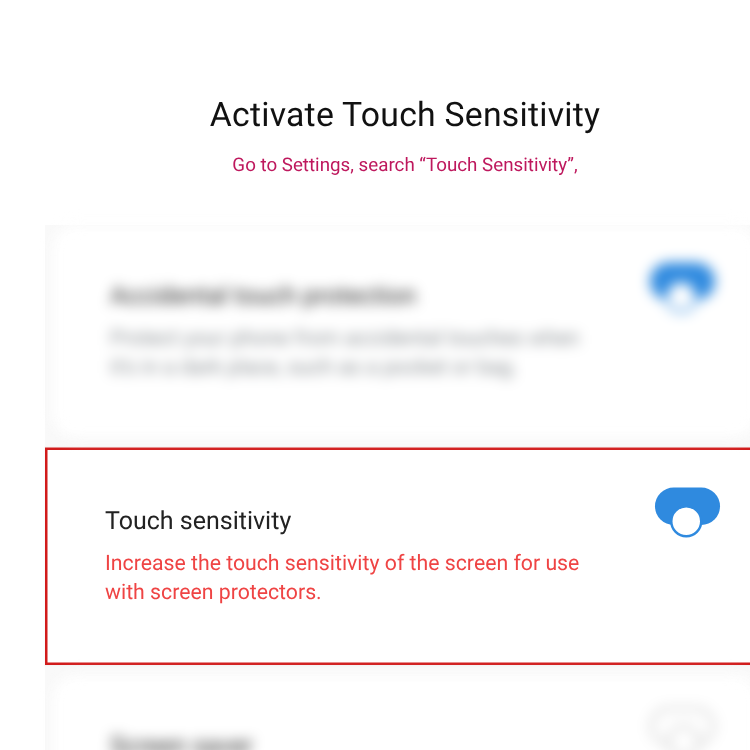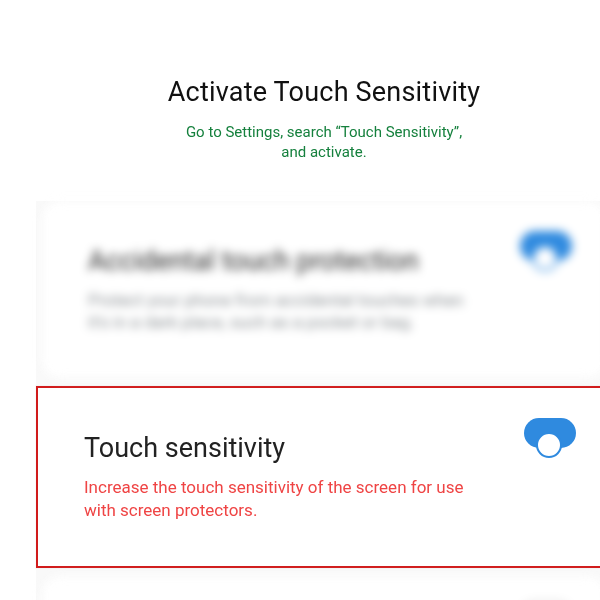--- a/index.html
+++ b/index.html
@@ -1,33 +1,33 @@
 <!DOCTYPE html>
 <html><head>
 <meta charset="utf-8">
 <style>
   * { box-sizing: border-box; margin: 12px; padding: 0; }
   html, body { width: 600px; height: 600px; font-family: -apple-system, BlinkMacSystemFont, "Segoe UI", Roboto, Arial, sans-serif; background: #fff; }
   .header { padding: 28px 20px 12px; text-align: center; }
   .title { font-size: 27px; font-weight: 400; color: #111; letter-spacing: 0.2px; }
-  .subtitle { margin-top: 14px; font-size: 15px; color: #15803d; line-height: 1.35; }
+  .subtitle { margin-top: 14px; font-size: 15px; color: #be185d; line-height: 1.35; }
   .settings-area { background: #f9f9f9; padding: 0; margin-top: 14px; }
   .card {
     background: #fff;
     margin: 8px 6px;
     border-radius: 18px;
     padding: 20px 22px;
     display: flex;
     align-items: flex-start;
     justify-content: space-between;
     gap: 18px;
     box-shadow: 0 0 0 1px rgba(0,0,0,0.02);
   }
   .card .text { flex: 1; }
-  .card .row-title { font-size: 27px; color: #2b2b2b; font-weight: 400; margin-bottom: 6px; }
+  .card .row-title { font-size: 20px; color: #2b2b2b; font-weight: 400; margin-bottom: 6px; }
   .card .row-desc { font-size: 17px; color: #8a8f93; line-height: 1.35; }
   .blurred { filter: blur(5px); }
   .highlight { border: 2px solid #d11b1b; border-radius: 0; margin: 0; background:#fff; }
   .highlight .row-title { color: #222; }
   .highlight .row-desc { color: #ef4444; }
   
   .toggle {
     position: relative;
     width: 52px; height: 30px;
     border-radius: 15px;
@@ -50,21 +50,20 @@
   .toggle-off .knob { border: 2px solid #c8c8c8; top:0; left:0; width:26px; height:26px; }
   .card.last .toggle { margin-top: 6px; }
 </style>
 </head>
 <body>
 
 <div class="header">
   <div class="title">Activate Touch Sensitivity</div>
   <div class="subtitle">
     <span>Go to Settings, search “Touch Sensitivity”,</span><br>
-    <span>and activate.</span>
   </div>
 </div>
 
 <div class="settings-area">
 
   <div class="card blurred">
     <div class="text">
       <div class="row-title">Accidental touch protection</div>
       <div class="row-desc">Protect your phone from accidental touches when it's in a dark place, such as a pocket or bag.</div>
     </div>

